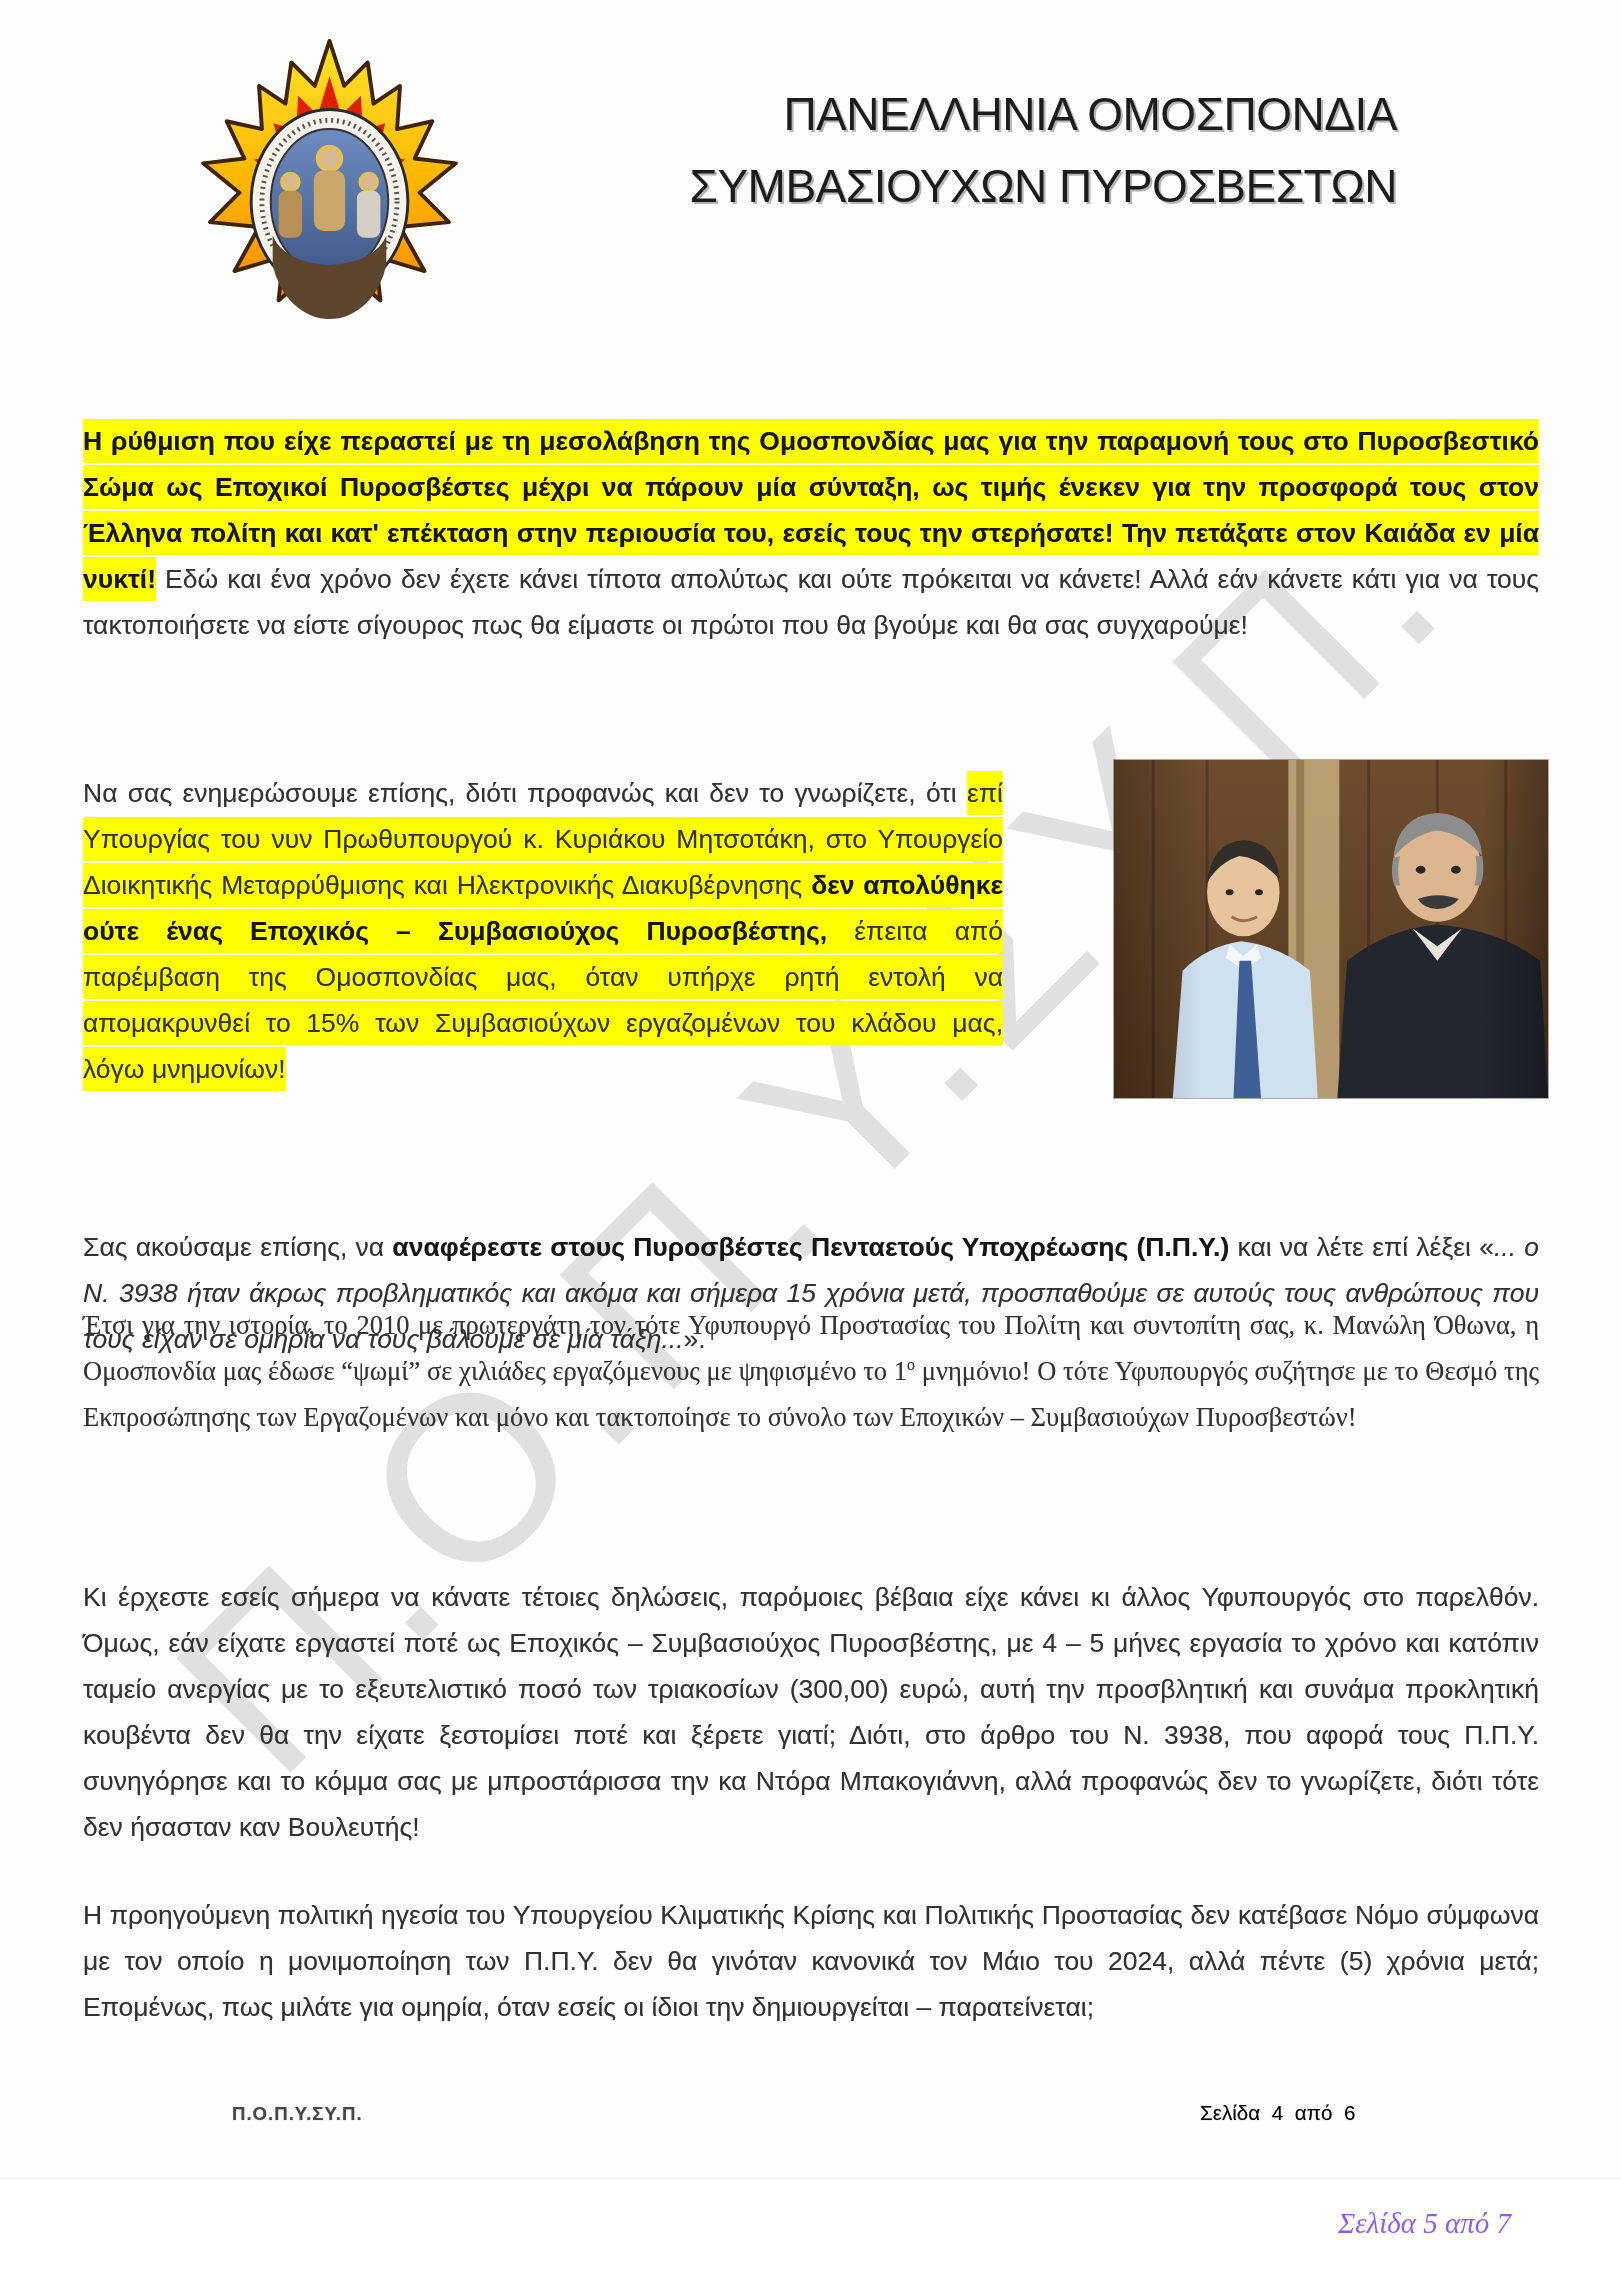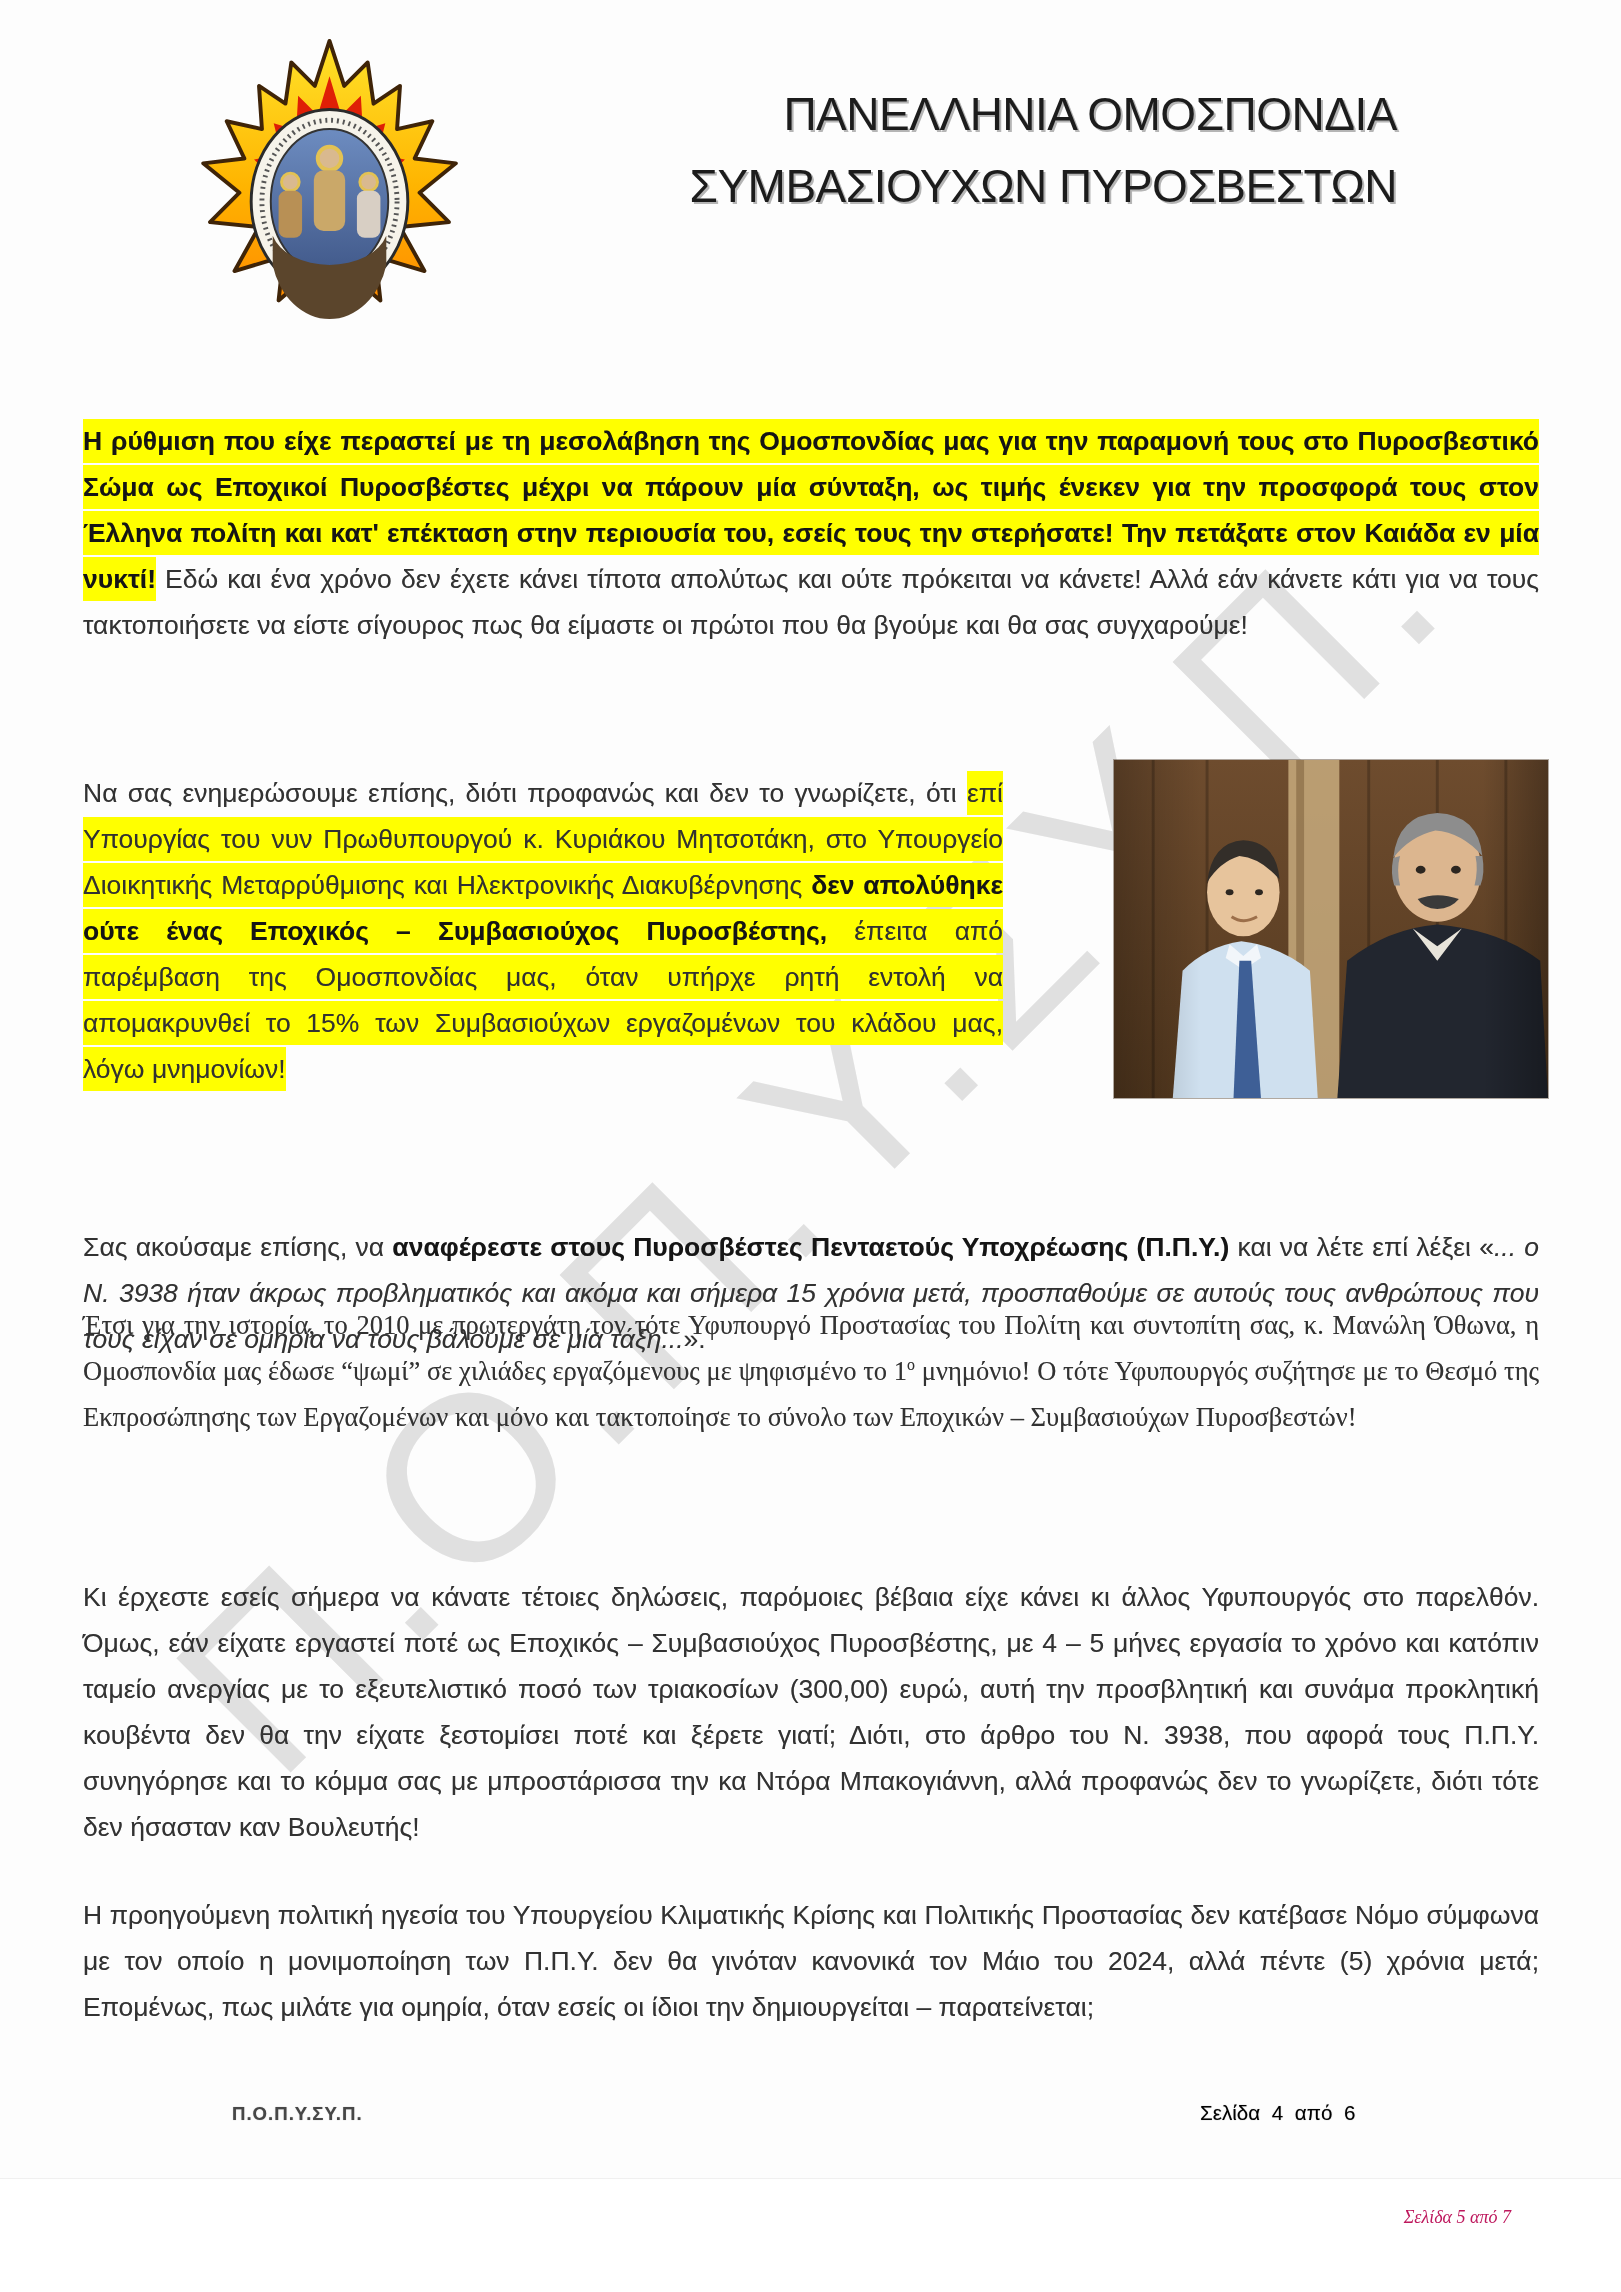--- a/index.html
+++ b/index.html
@@ -23,21 +23,21 @@
   .para .hl{background:#ffff00;padding:6.9px 0;
         -webkit-box-decoration-break:clone;box-decoration-break:clone;}
   .para sup{font-size:60%;line-height:0;}
   .photo{position:absolute;left:1114px;top:760px;width:434px;height:338px;z-index:2;
         box-shadow:0 0 0 1px rgba(60,40,20,.4);}
   .scan-footer-left{position:absolute;left:232px;top:2103px;font-size:18.6px;font-weight:bold;
         letter-spacing:1px;color:#474747;text-shadow:0 0 1px #9a9a9a;z-index:1;}
   .scan-footer-right{position:absolute;left:1200px;top:2101px;font-size:20.6px;font-weight:normal;
         word-spacing:5.9px;color:#000000;text-shadow:0 0 1px #9a9a9a;z-index:1;}
   .doc-footer{position:absolute;right:110px;top:2207px;font-family:"Liberation Serif", serif;
-        font-style:italic;font-size:18px;color:#be185d;z-index:1;}
+        font-style:italic;font-size:29px;color:#8b5cf6;z-index:1;}
 </style>
 </head>
 <body>
 
 <div class="page">
   <div class="scan">
 
     <div class="watermark">Π.Ο.Π.Υ.ΣΥ.Π.</div>
 
     <svg class="logo" viewBox="0 0 336 294" xmlns="http://www.w3.org/2000/svg">

